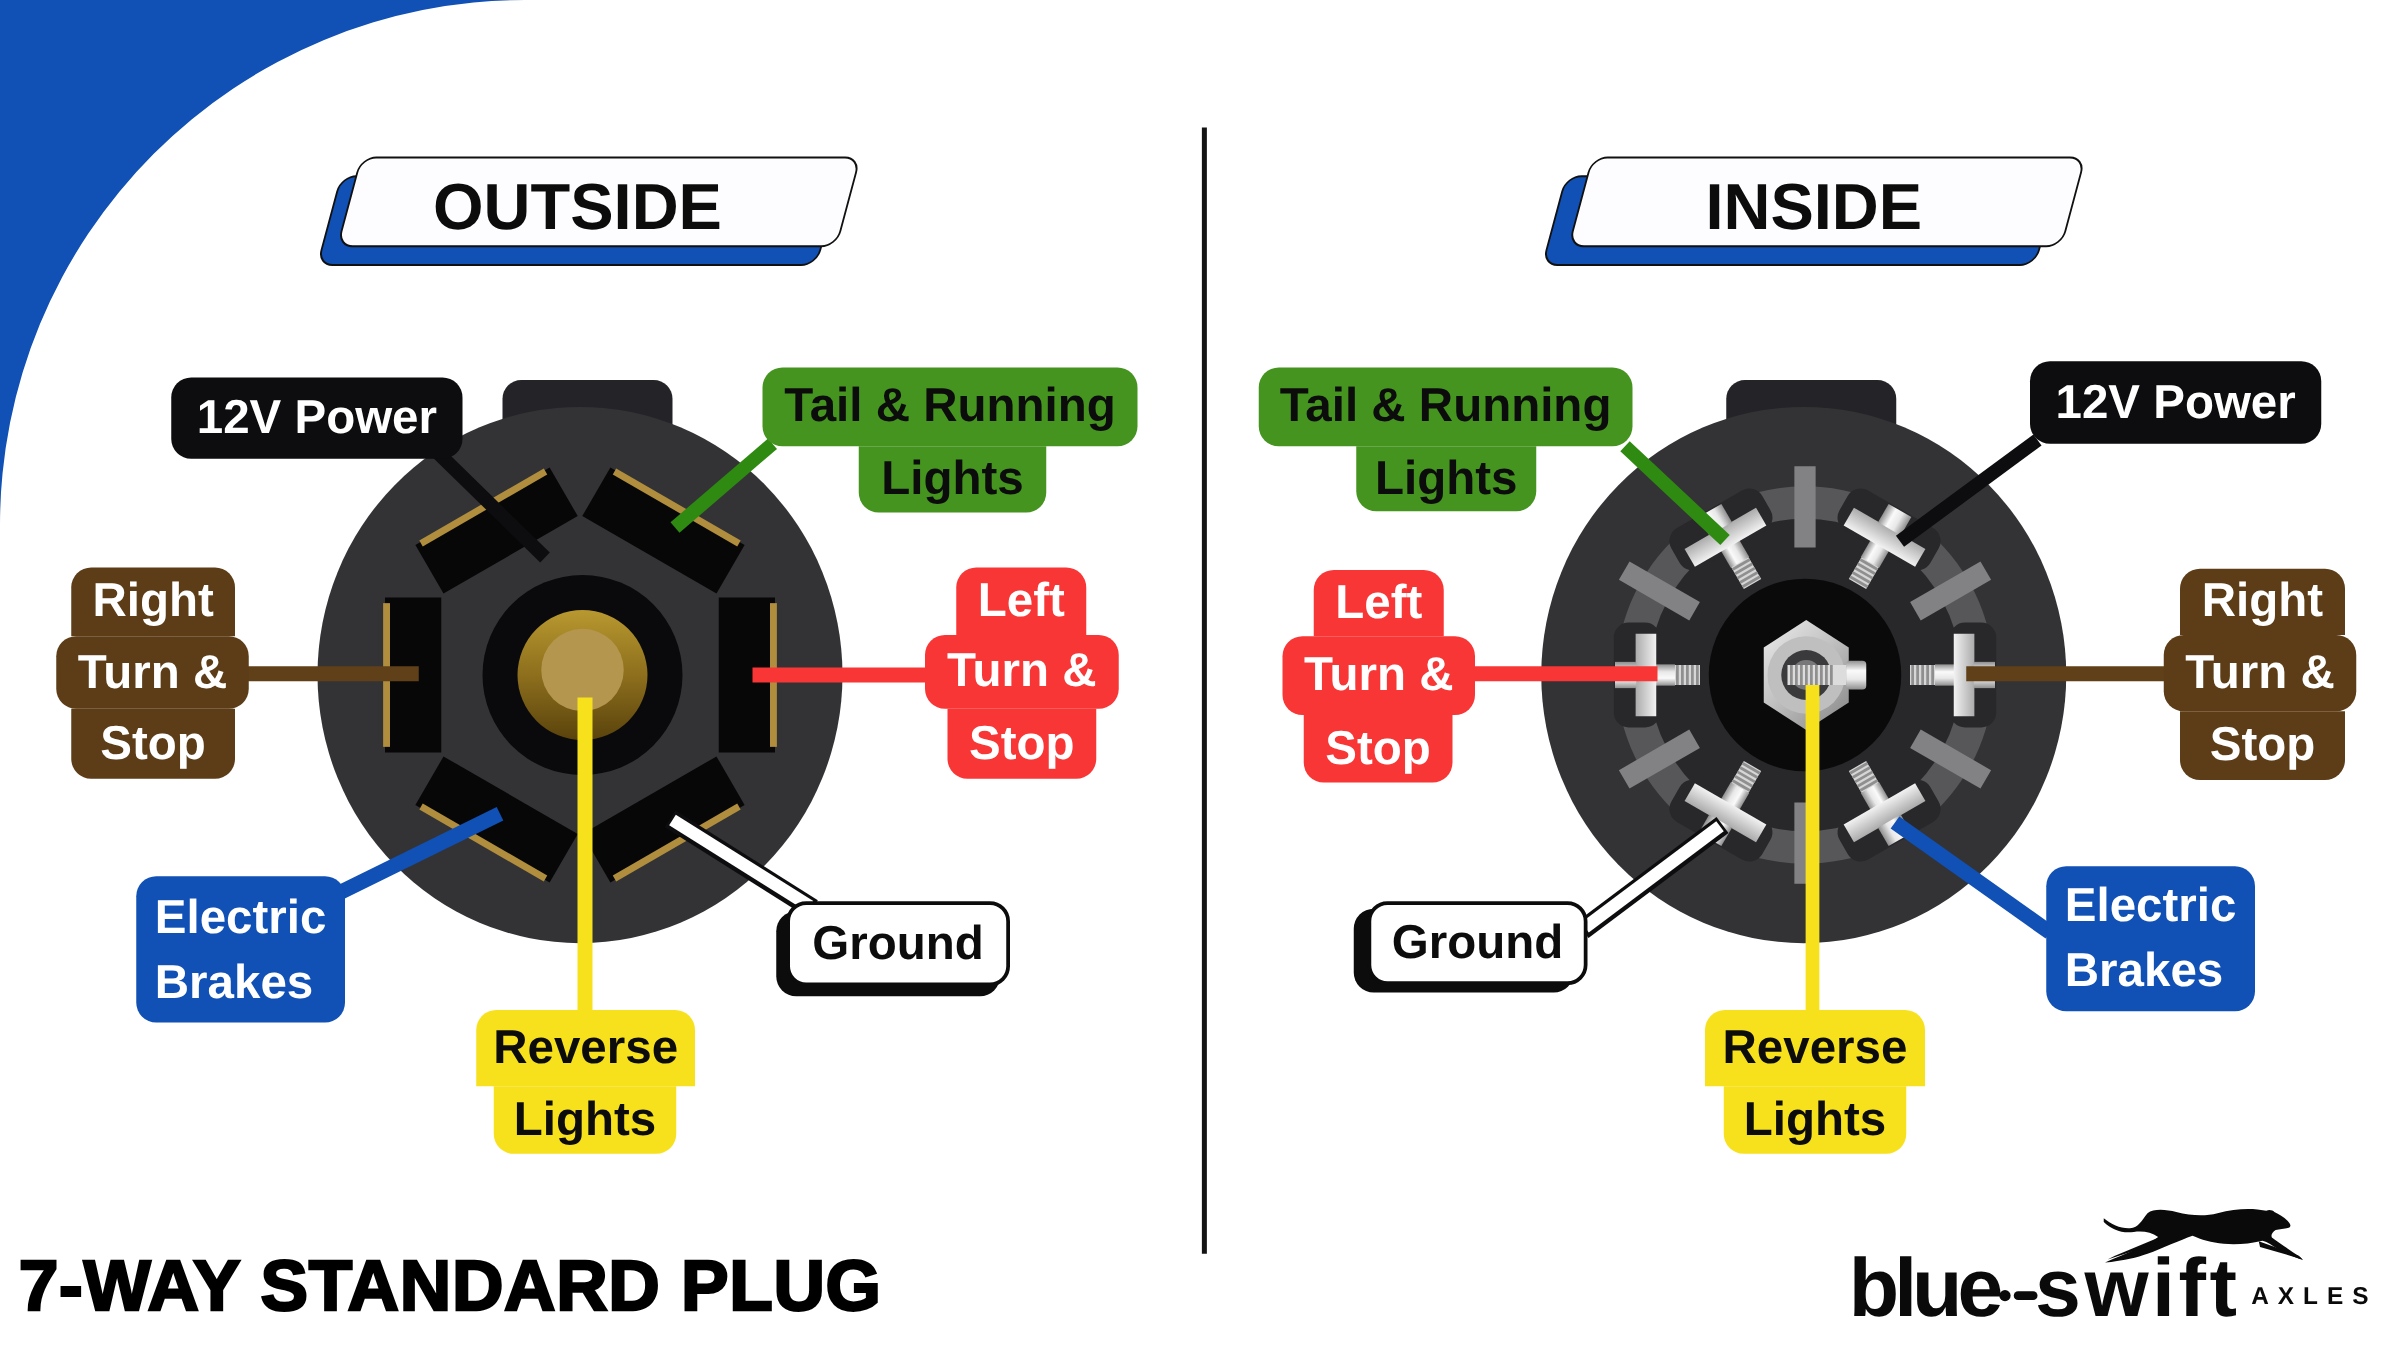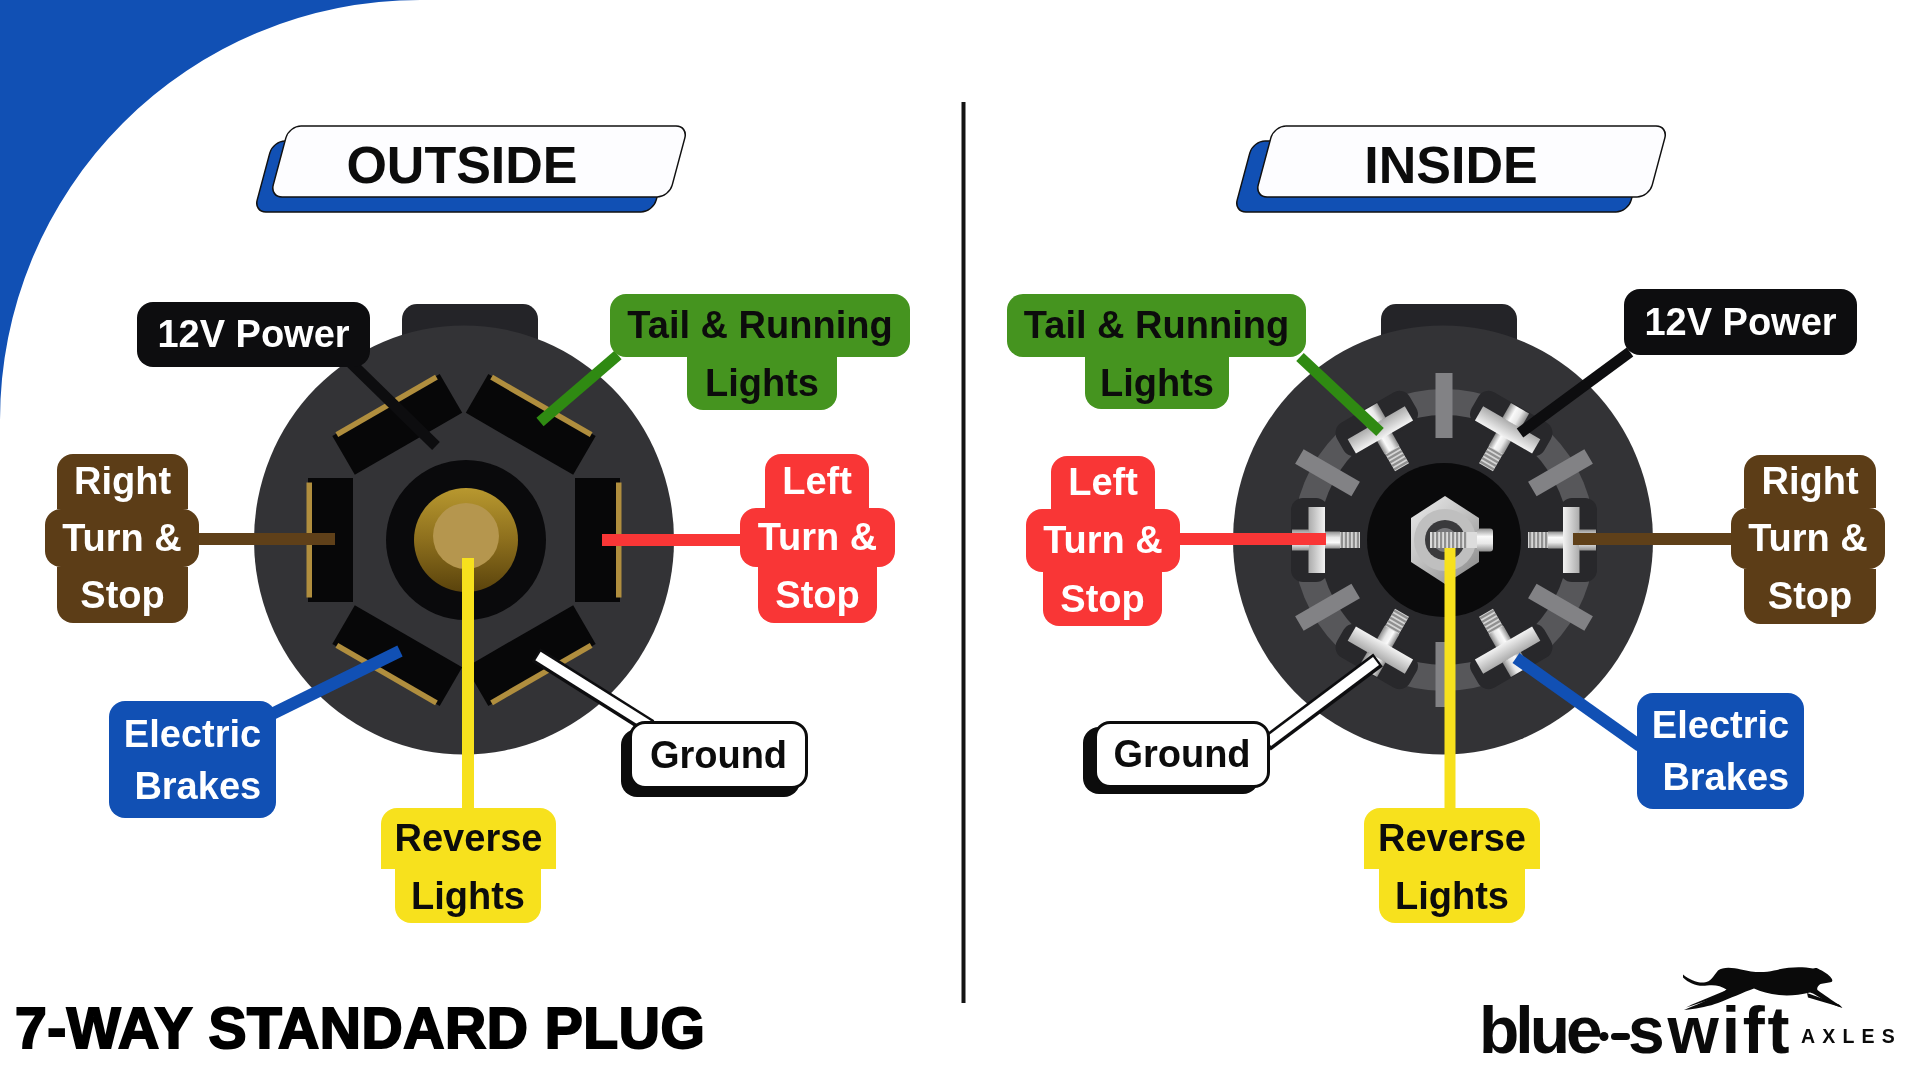--- a/index.html
+++ b/index.html
@@ -181,21 +181,21 @@
 <div class="abs lbl" style="left:1744px;top:569px;width:132px;height:55px;background:#5c3d17;border-radius:0 0 16px 16px;color:#fff;">Stop</div>
 
 <div class="abs lbl" style="left:1094px;top:721px;width:176px;height:67px;background:#fff;border:3px solid #0c0c0c;border-radius:16px;color:#0c0c0c;box-sizing:border-box;">Ground</div>
 
 <div class="abs lbl" style="left:1637px;top:693px;width:167px;height:116px;background:#1150b4;border-radius:16px;color:#fff;line-height:52px;">Electric<br>Brakes</div>
 
 <div class="abs lbl" style="left:1364px;top:808px;width:176px;height:61px;background:#f7e11d;border-radius:16px 16px 0 0;color:#0c0c0c;">Reverse</div>
 <div class="abs lbl" style="left:1379px;top:869px;width:146px;height:54px;background:#f7e11d;border-radius:0 0 16px 16px;color:#0c0c0c;">Lights</div>
 
 <style>
-  .lbl{display:flex;align-items:center;justify-content:center;font-weight:bold;font-size:38px;text-align:right;}
+  .lbl{display:flex;align-items:center;justify-content:center;font-weight:bold;font-size:38px;text-align:left;}
 </style>
 
 <svg width="1920" height="1080" viewBox="0 0 1920 1080" style="position:absolute;left:0;top:0">
   <text x="15" y="1048" font-size="57" font-weight="bold" fill="#000" stroke="#000" stroke-width="2" letter-spacing="0.55">7-WAY STANDARD PLUG</text>
   <text x="1479" y="1053" font-size="66" font-weight="bold" fill="#0a0a0a" letter-spacing="-4">blue</text>
   <circle cx="1604" cy="1036.5" r="4.5" fill="#0a0a0a"></circle>
   <rect x="1611" y="1033" width="19" height="7" rx="3.5" fill="#0a0a0a"></rect>
   <text x="1628" y="1053" font-size="66" font-weight="bold" fill="#0a0a0a" letter-spacing="2.8">swift</text>
   <text x="1801" y="1043" font-size="19.5" font-weight="bold" fill="#0a0a0a" letter-spacing="7.2">AXLES</text>
   <path fill="#0a0a0a" d="M1683,974.5

